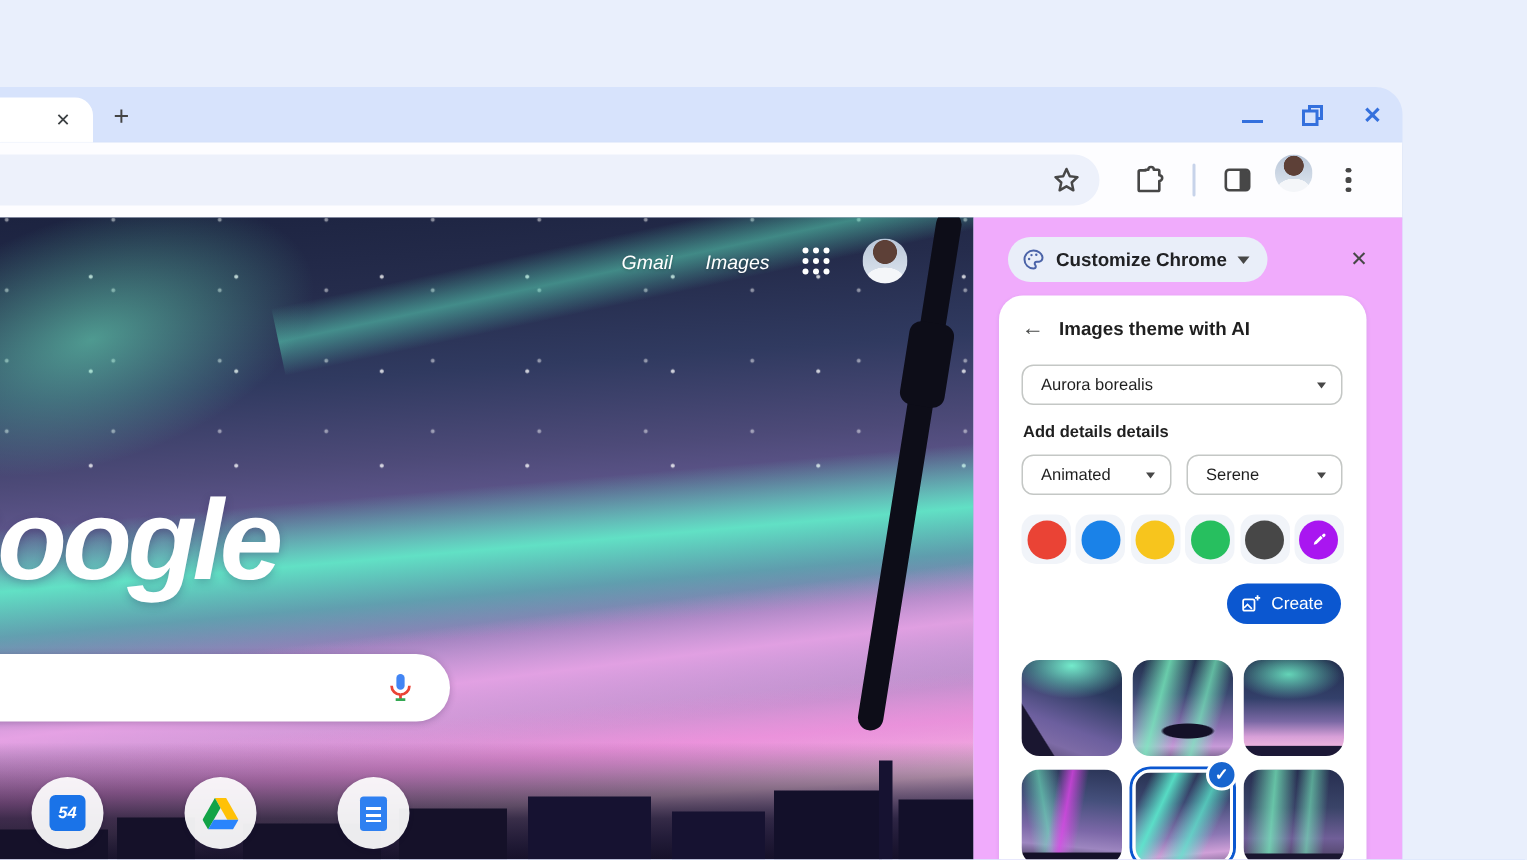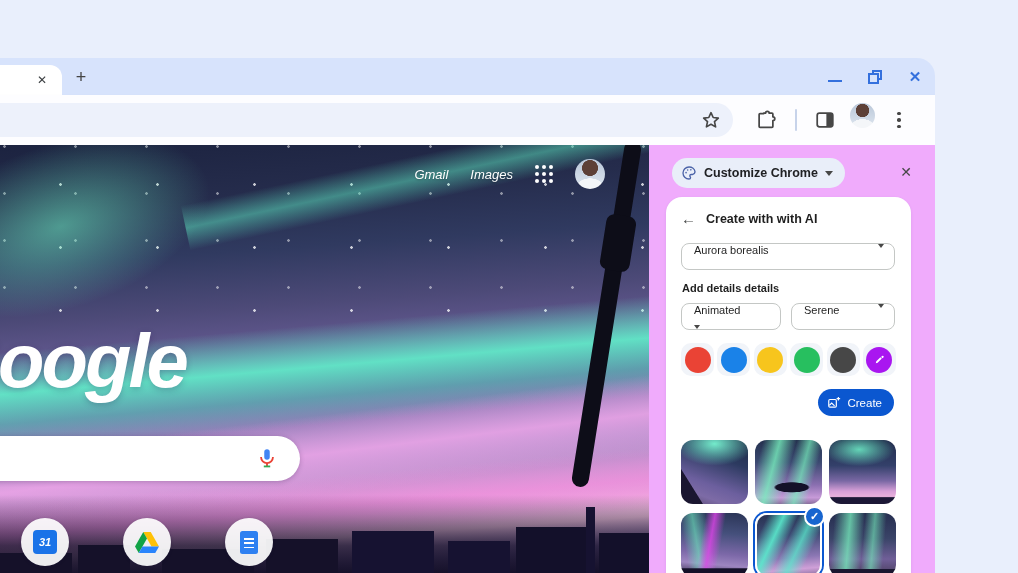--- a/index.html
+++ b/index.html
@@ -110,25 +110,25 @@
   .panel-close { position:absolute; left:248px; top:18px; width:18px; height:18px; font-size:14px;
                  line-height:18px; text-align:center; color:#474747; cursor:pointer; }
 
   .card { position:absolute; left:17px; top:52px; width:245px; height:390px; background:#fff;
           border-radius:16px 16px 0 0; box-shadow:0 1px 3px rgba(40,60,110,.10); }
   .card-header { position:absolute; left:15px; top:13px; display:flex; align-items:center; gap:10px; }
   .back-arrow { font-size:15px; color:#454746; cursor:pointer; }
   .card-title { font-size:12.5px; font-weight:700; color:#1f1f1f; }
 
   .select { position:absolute; height:27px; border:1px solid #c4c7c5; border-radius:8px; background:#fff;
-            display:flex; align-items:flex-start; justify-content:space-between; padding:0 10px 0 12px; cursor:pointer; }
+            display:flex; align-items:center; justify-content:space-between; padding:0 10px 0 12px; cursor:pointer; }
   .select .val { font-size:11px; color:#1f1f1f; }
   .select .caret-down { border-left-width:3.5px; border-right-width:3.5px; border-top-width:4.5px; }
   .sel-theme { left:15px; top:46px; width:214px; }
-  .sel-mood  { left:15px; top:106px; width:100px;flex-direction:column; }
+  .sel-mood  { left:15px; top:106px; width:100px; }
   .sel-style { left:125px; top:106px; width:104px; }
   .opt-label { position:absolute; left:16px; top:85px; font-size:11px; font-weight:700; color:#1f1f1f; }
 
   .swatches { position:absolute; left:15px; top:146px; width:215px; display:flex; justify-content:space-between; }
   .chip { width:33px; height:33px; border-radius:10px; background:#f1f4f9; display:flex;
           align-items:center; justify-content:center; cursor:pointer; }
   .chip .dot { width:26px; height:26px; border-radius:50%; display:flex; align-items:center; justify-content:center; }
 
   .create-btn { position:absolute; right:17px; top:192px; height:27px; padding:0 12px 0 9px; border-radius:14px;
                 background:#0b57d0; color:#fff; display:flex; align-items:center; gap:6px; border:none; cursor:pointer; }
@@ -241,21 +241,21 @@
         <rect x="9" y="2.5" width="6" height="11.5" rx="3" fill="#4285f4"></rect>
         <path d="M5.5 11a6.5 6.5 0 0 0 6.5 6.5" fill="none" stroke="#ea4335" stroke-width="2"></path>
         <path d="M18.5 11a6.5 6.5 0 0 1-6.5 6.5" fill="none" stroke="#ea4335" stroke-width="2"></path>
         <path d="M12 17.5V21" stroke="#ea4335" stroke-width="2"></path>
         <path d="M8.5 21.2h7" stroke="#34a853" stroke-width="2"></path>
       </svg>
     </div>
 
     <div class="shortcuts">
       <div class="shortcut">
-        <div class="cal-icon">31</div>
+        <div class="cal-icon">54</div>
       </div>
       <div class="shortcut">
         <svg width="24" height="21" viewBox="0 0 24 21">
           <polygon points="8.25,0 15.75,0 24,14.5 16.5,14.5" fill="#FFC107"></polygon>
           <polygon points="8.25,0 12,6.6 3.75,21 0,14.5" fill="#12A347"></polygon>
           <polygon points="3.75,21 7.5,14.5 24,14.5 20.25,21" fill="#2A84FC"></polygon>
         </svg>
       </div>
       <div class="shortcut">
         <div class="docs-icon"></div>
@@ -272,21 +272,21 @@
         <circle cx="14.8" cy="7.3" r="1.2" fill="#4b63a8"></circle>
       </svg>
       <span class="label">Customize Chrome</span>
       <span class="caret-down"></span>
     </div>
     <div class="panel-close">✕</div>
 
     <div class="card">
       <div class="card-header">
         <span class="back-arrow">←</span>
-        <span class="card-title">Create with with AI</span>
+        <span class="card-title">Images theme with AI</span>
       </div>
 
       <div class="select sel-theme">
         <span class="val">Aurora borealis</span>
         <span class="caret-down"></span>
       </div>
 
       <div class="opt-label">Add details details</div>
 
       <div class="select sel-mood">

